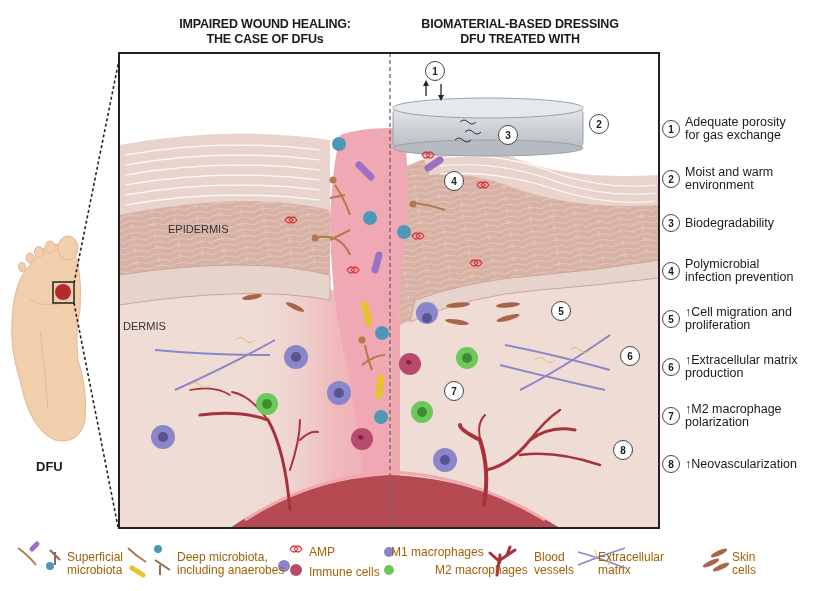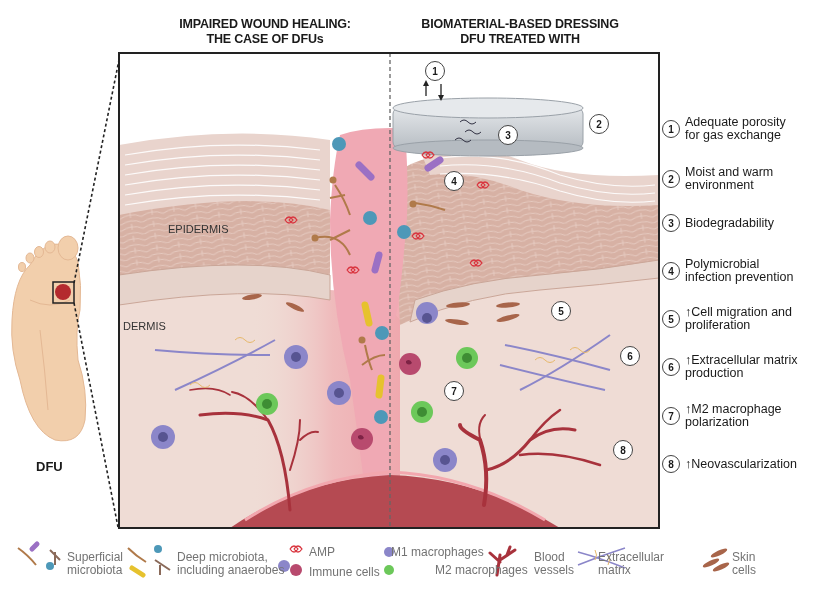--- a/index.html
+++ b/index.html
@@ -8,21 +8,21 @@
   .heading span{display:block;}
   #h-left{left:160px;width:210px;}
   #h-right{left:380px;width:280px;}
   #scene{position:absolute;left:0;top:0;}
   .feat{position:absolute;left:662px;display:flex;align-items:center;}
   .num{width:18px;height:18px;border:1.3px solid #444;border-radius:50%;font-size:10px;font-weight:bold;display:flex;align-items:center;justify-content:center;background:#fff;flex:none;box-sizing:border-box;}
   .feat-text{margin-left:5px;font-size:12.5px;line-height:13px;}
   .feat-text span{display:block;}
   .lbl{position:absolute;font-size:11px;color:#333;}
   .dfu-label{position:absolute;left:36px;top:459px;font-weight:bold;font-size:13px;}
-  .legend-text{position:absolute;font-size:12px;line-height:13px;color:#737373;}
+  .legend-text{position:absolute;font-size:12px;line-height:13px;color:#a16207;}
   .legend-text span{display:block;}
   .snum{position:absolute;width:20px;height:20px;border-radius:50%;background:#fff;border:1.3px solid #444;font-size:10px;font-weight:bold;display:flex;align-items:center;justify-content:center;box-sizing:border-box;}
 </style>
 </head>
 <body>
 
 <svg id="scene" width="814" height="591" viewBox="0 0 814 591">
   <defs>
     <clipPath id="panelClip">
         <rect x="119" y="53" width="540" height="475"></rect>

